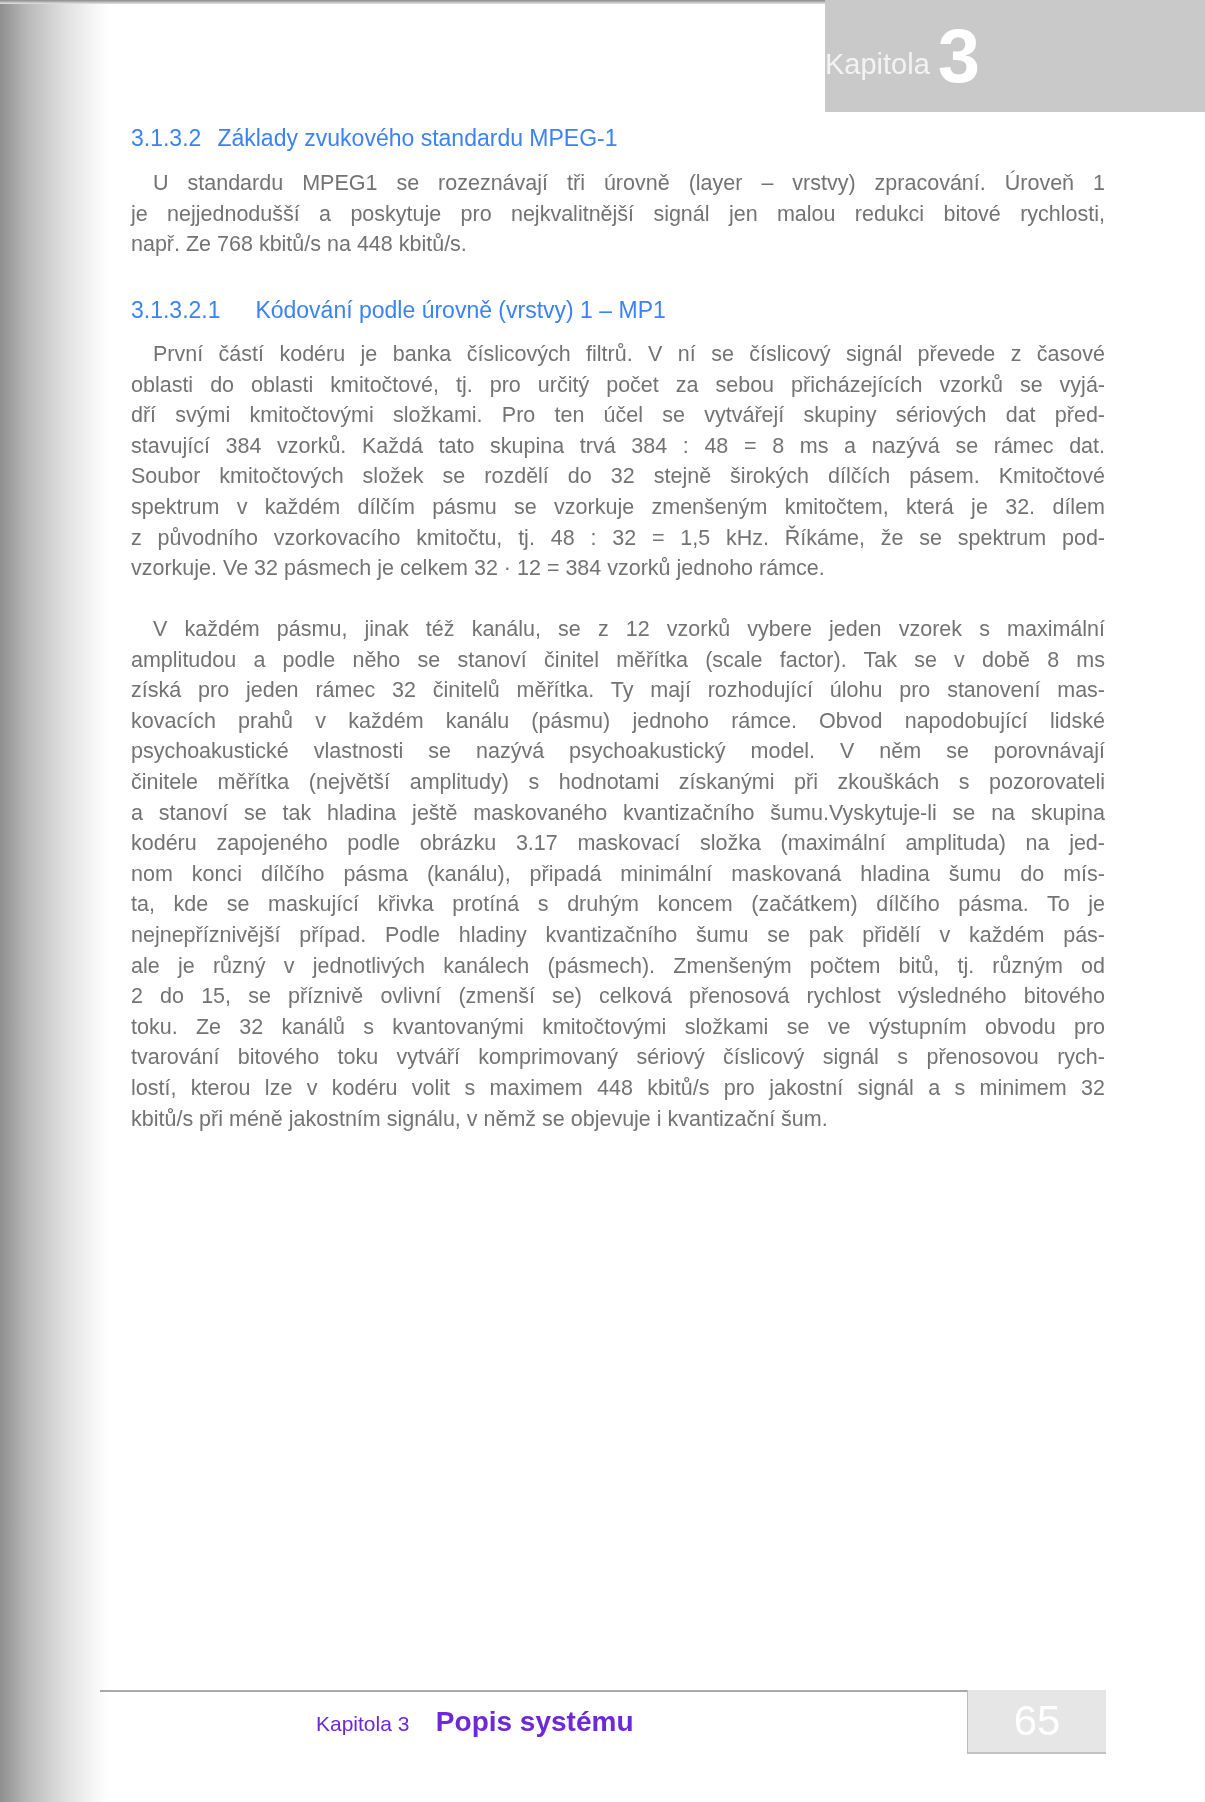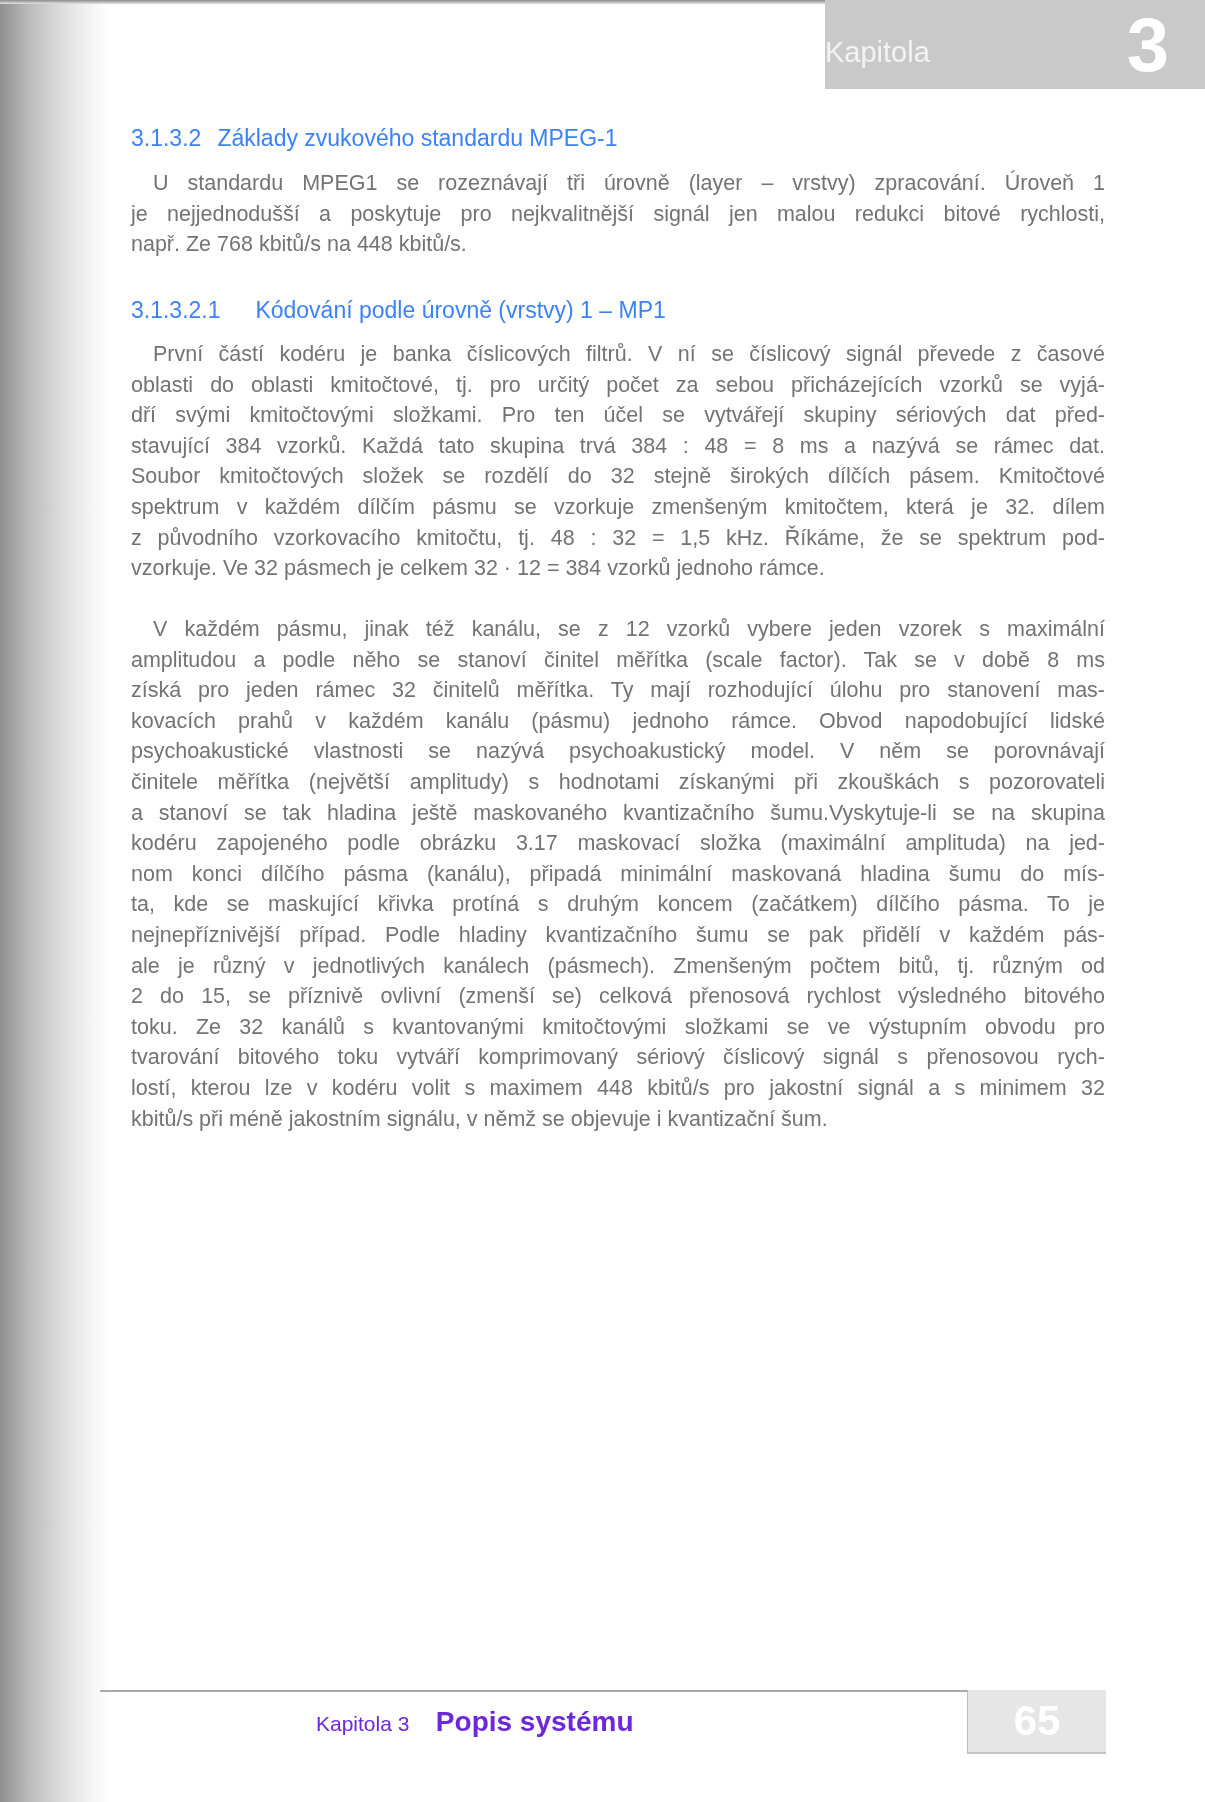--- a/index.html
+++ b/index.html
@@ -11,23 +11,23 @@
   }
   .spine-shadow {
     position: absolute; left: 0; top: 0; width: 110px; height: 1802px;
     background: linear-gradient(to right, #8f8f8f 0%, #b9b9b9 25%, #dcdcdc 55%, #f6f6f6 85%, #ffffff 100%);
   }
   .top-edge {
     position: absolute; left: 0; top: 0; width: 1205px; height: 4px;
     background: linear-gradient(to bottom, #8a8a8a, #e5e5e5);
   }
   .chapter-tab {
-    position: absolute; left: 825px; top: 0; width: 380px; height: 89px;
+    position: absolute; left: 825px; top: 0; width: 380px; height: 112px;
     background: #c9c9c9;
-    display: flex; align-items: center; justify-content: space-between;
+    display: flex; align-items: center; justify-content: flex-start;
     padding-right: 36px; box-sizing: border-box;
   }
   .chapter-tab .label {
     color: #f3f3f3; font-size: 29px; margin-right: 8px; margin-top: 16px;
   }
   .chapter-tab .num {
     color: #ffffff; font-size: 76px; font-weight: bold; line-height: 1;
   }
   .heading {
     position: absolute; left: 131px; color: #3b82f6; font-size: 23px; white-space: nowrap;
@@ -53,21 +53,21 @@
   .footer-text {
     position: absolute; left: 316px; top: 1706px; color: #6d28d9; white-space: nowrap;
   }
   .footer-text .chap { font-size: 21px; margin-right: 22px; }
   .footer-text .title { font-size: 28px; font-weight: bold; }
   .page-box {
     position: absolute; left: 967px; top: 1690px; width: 138px; height: 62px;
     background: #e6e6e6; border-left: 1px solid #bcbcbc; border-bottom: 2px solid #c2c2c2;
     display: flex; align-items: center; justify-content: center;
   }
-  .page-box .pn { color: #ffffff; font-size: 42px; font-weight: bold; }
+  .page-box .pn { color: #ffffff; font-size: 42px; font-weight: normal; }
 </style>
 </head>
 <body>
 
 <div class="spine-shadow"></div>
 <div class="top-edge"></div>
 
 <div class="chapter-tab">
   <span class="label">Kapitola</span>
   <span class="num">3</span>

